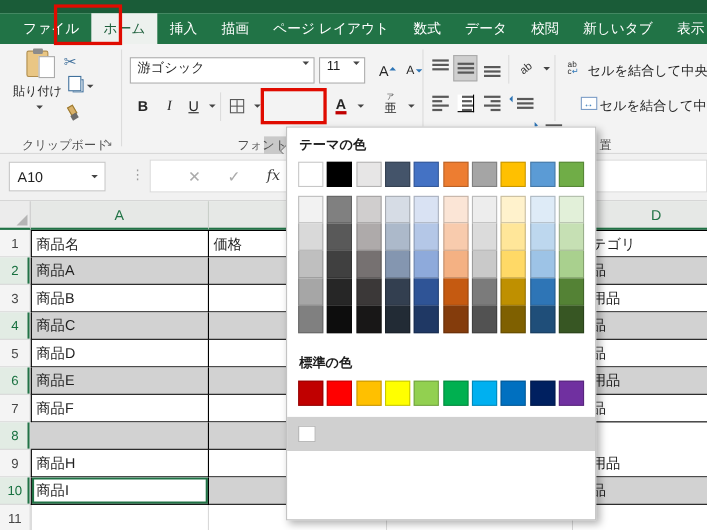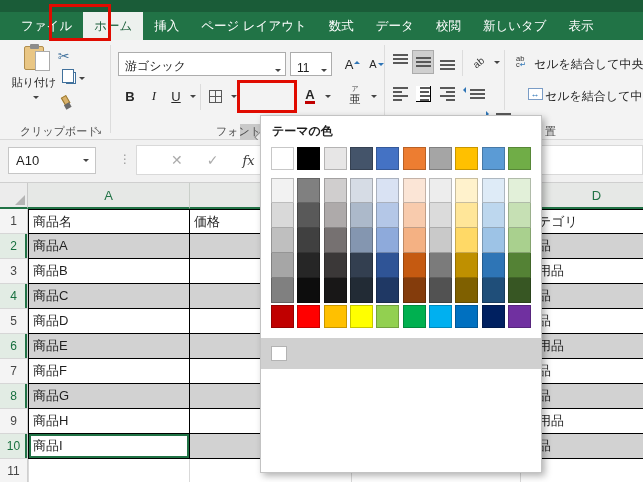--- a/index.html
+++ b/index.html
@@ -28,21 +28,21 @@
   .paste .txt{font-size:11px;color:#262626;margin-top:5px;}
   .dd{display:inline-block;width:0;height:0;border:3.5px solid transparent;border-top-color:#444;vertical-align:middle;margin-left:3px;margin-top:3px;}
   .mini{position:absolute;display:flex;align-items:center;}
   .scis{color:#41719C;font-size:14px;}
   .cpy{width:10px;height:12px;border:1px solid #41719C;background:#fff;position:relative;margin-left:4px;}
   .cpy::before{content:"";position:absolute;left:-5px;top:-4px;width:10px;height:12px;border:1px solid #41719C;background:#fff;}
   .brush{width:16px;height:14px;position:relative;transform:rotate(-30deg);}
   .brush::before{content:"";position:absolute;top:0;left:6px;width:4px;height:7px;background:#D9B169;border:1px solid #9A7A33;}
   .brush::after{content:"";position:absolute;top:8px;left:5px;width:6px;height:5px;background:#6B6B6B;}
 
-  .combo{position:absolute;background:#fff;border:1px solid #ACACAC;display:flex;align-items:flex-end;font-size:12px;color:#1F1F1F;padding-left:6px;}
+  .combo{position:absolute;background:#fff;border:1px solid #ACACAC;display:flex;align-items:flex-start;font-size:12px;color:#1F1F1F;padding-left:6px;}
   .combo .dd{margin-left:auto;margin-right:4px;}
   .ibtn{position:absolute;display:flex;align-items:center;justify-content:center;height:24px;color:#262626;}
   .ibtn.on{background:#CFCFCF;border:1px solid #ABABAB;}
   .bold{font-weight:bold;font-size:13px;}
   .ital{font-style:italic;font-size:13px;font-family:"Liberation Serif",serif;}
   .uline{text-decoration:underline;font-size:13px;}
   .fsz{font-size:13px;position:relative;}
   .fsz i{position:absolute;width:0;height:0;border:3px solid transparent;right:-7px;}
   .fsz .up{border-bottom-color:#2E75B6;top:1px;}
   .fsz .dn{border-top-color:#2E75B6;bottom:1px;}
@@ -121,20 +121,21 @@
 <body>
 
 <div class="stage">
 
   <div class="titlebar"></div>
 
   <div class="tabbar">
     <div class="tab">ファイル</div>
     <div class="tab active">ホーム</div>
     <div class="tab">挿入</div>
+    <div class="tab">描画</div>
     <div class="tab">ページ レイアウト</div>
     <div class="tab">数式</div>
     <div class="tab">データ</div>
     <div class="tab">校閲</div>
     <div class="tab">新しいタブ</div>
     <div class="tab">表示</div>
 
   </div>
 
   <div class="ribbon">
@@ -363,21 +364,20 @@
     </div>
     <div class="r">
       <div class="rh">7</div>
       <div class="c cA">商品F</div>
       <div class="c cB"></div>
       <div class="c cC"></div>
       <div class="c cD">品</div>
     </div>
     <div class="r">
       <div class="rh sel">8</div>
-      <div class="c cA sel">商品G</div>
       <div class="c cB sel"></div>
       <div class="c cC sel"></div>
       <div class="c cD sel">品</div>
     </div>
     <div class="r">
       <div class="rh">9</div>
       <div class="c cA">商品H</div>
       <div class="c cB"></div>
       <div class="c cC"></div>
       <div class="c cD">用品</div>
@@ -467,20 +467,21 @@
         <div class="sw" style="background: rgb(24, 23, 23);"></div>
         <div class="sw" style="background: rgb(34, 43, 53);"></div>
         <div class="sw" style="background: rgb(31, 56, 100);"></div>
         <div class="sw" style="background: rgb(132, 60, 12);"></div>
         <div class="sw" style="background: rgb(82, 82, 82);"></div>
         <div class="sw" style="background: rgb(127, 96, 0);"></div>
         <div class="sw" style="background: rgb(31, 78, 121);"></div>
         <div class="sw" style="background: rgb(55, 86, 35);"></div>
       </div>
     </div>
+    <div class="mlabel" style="margin-top:12px;">標準の色</div>
     <div class="swrow">
       <div class="sw" style="background: rgb(192, 0, 0);"></div>
       <div class="sw" style="background: rgb(255, 0, 0);"></div>
       <div class="sw" style="background: rgb(255, 192, 0);"></div>
       <div class="sw" style="background: rgb(255, 255, 0);"></div>
       <div class="sw" style="background: rgb(146, 208, 80);"></div>
       <div class="sw" style="background: rgb(0, 176, 80);"></div>
       <div class="sw" style="background: rgb(0, 176, 240);"></div>
       <div class="sw" style="background: rgb(0, 112, 192);"></div>
       <div class="sw" style="background: rgb(0, 32, 96);"></div>

